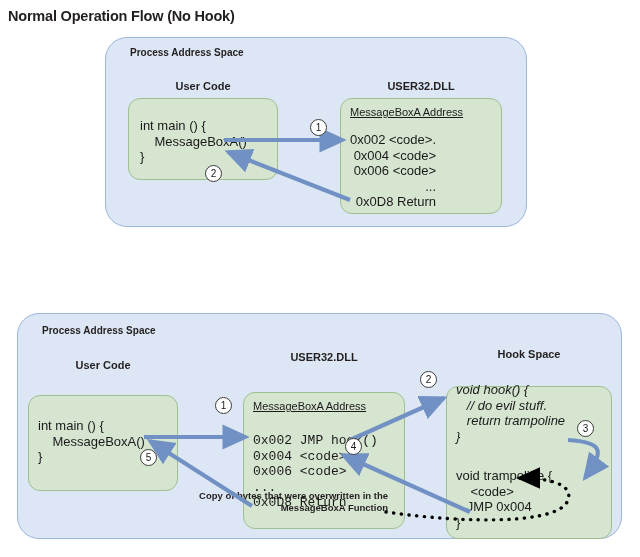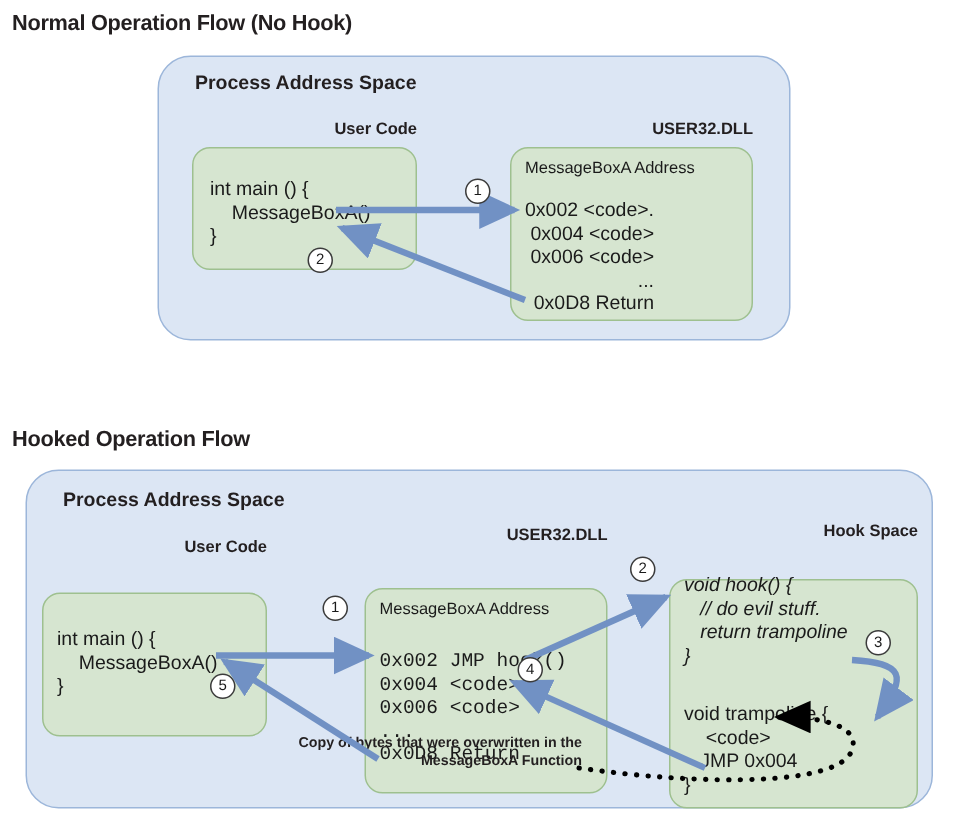--- a/index.html
+++ b/index.html
@@ -22,51 +22,52 @@
   }
 
   .process-box {
     position: absolute;
     background: #dce6f4;
     border: 1px solid #9cb6da;
     border-radius: 22px;
   }
   .process-label {
     position: absolute;
-    font-size: 13px;
+    font-size: 10px;
     font-weight: bold;
     color: #231f20;
     white-space: nowrap;
   }
 
   .code-box {
     position: absolute;
     background: #d6e5d0;
     border: 1px solid #9ec08f;
     border-radius: 12px;
   }
   .box-title {
     position: absolute;
     font-size: 11px;
     font-weight: bold;
     color: #231f20;
     white-space: nowrap;
-    text-align: right;
+    text-align: center;
   }
   .code-text {
     position: absolute;
     font-size: 13px;
     color: #1a1a1a;
     line-height: 15.5px;
     white-space: pre;
   }
   .underlined {
     position: absolute;
     font-size: 11px;
     color: #1a1a1a;
+    text-decoration: underline;
     white-space: nowrap;
     text-align: center;
   }
 
   .step-badge {
     position: absolute;
     width: 17px; height: 17px;
     border-radius: 50%;
     background: #ffffff;
     border: 1px solid #3b3b3b;
@@ -116,21 +117,20 @@
   <div class="underlined" style="left:350px; top:106px;">MessageBoxA Address</div>
   <div class="code-text" style="left:350px; top:132px;text-align:right;">0x002 &lt;code&gt;.
 0x004 &lt;code&gt;
 0x006 &lt;code&gt;
 ...
 0x0D8 Return</div>
 
   <div class="step-badge" style="left:310px; top:119px;">1</div>
   <div class="step-badge" style="left:205px; top:165px;">2</div>
 
-  <div class="section-title" style="left:8px; top:285px;">Hooked Operation Flow</div>
 
   <div class="process-box" style="left:17px; top:313px; width:605px; height:226px;"></div>
   <div class="process-label" style="left:42px; top:325px;">Process Address Space</div>
 
   <div class="box-title" style="left:28px; top:359px; width:150px;">User Code</div>
   <div class="code-box" style="left:28px; top:395px; width:150px; height:96px;"></div>
   <div class="code-text" style="left:38px; top:418px;">int main () {
     MessageBoxA()
 }</div>
 

